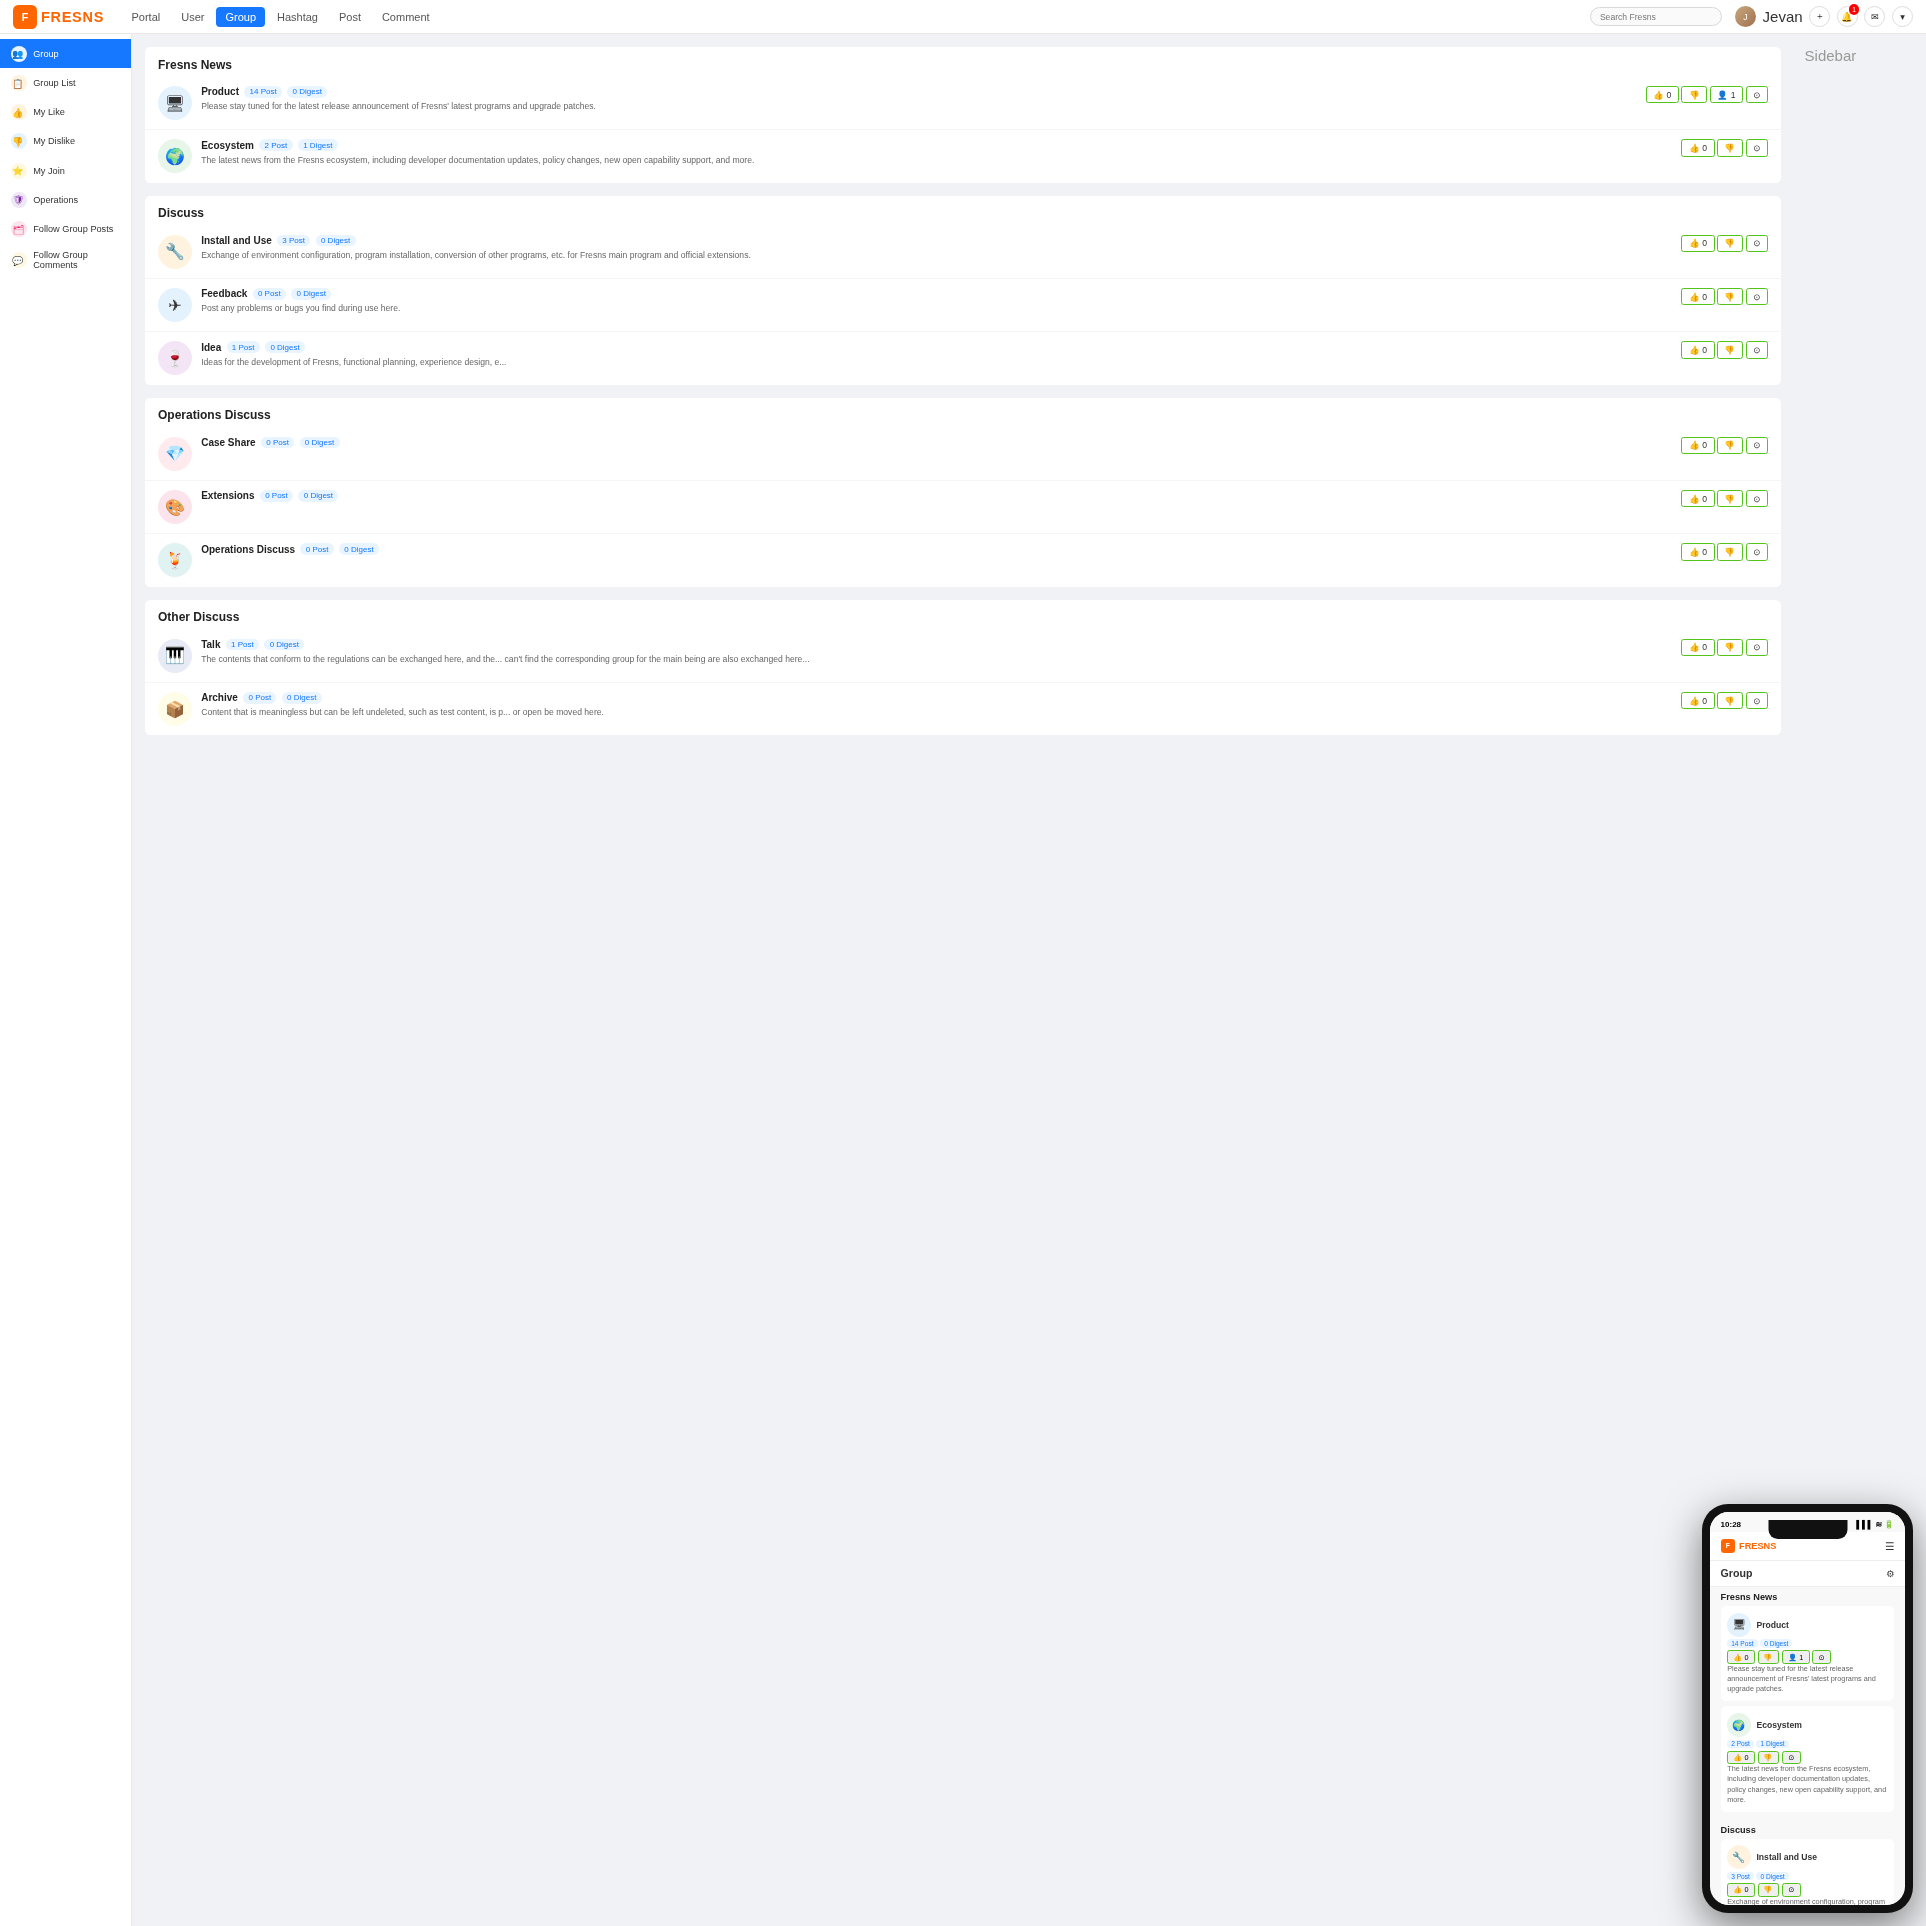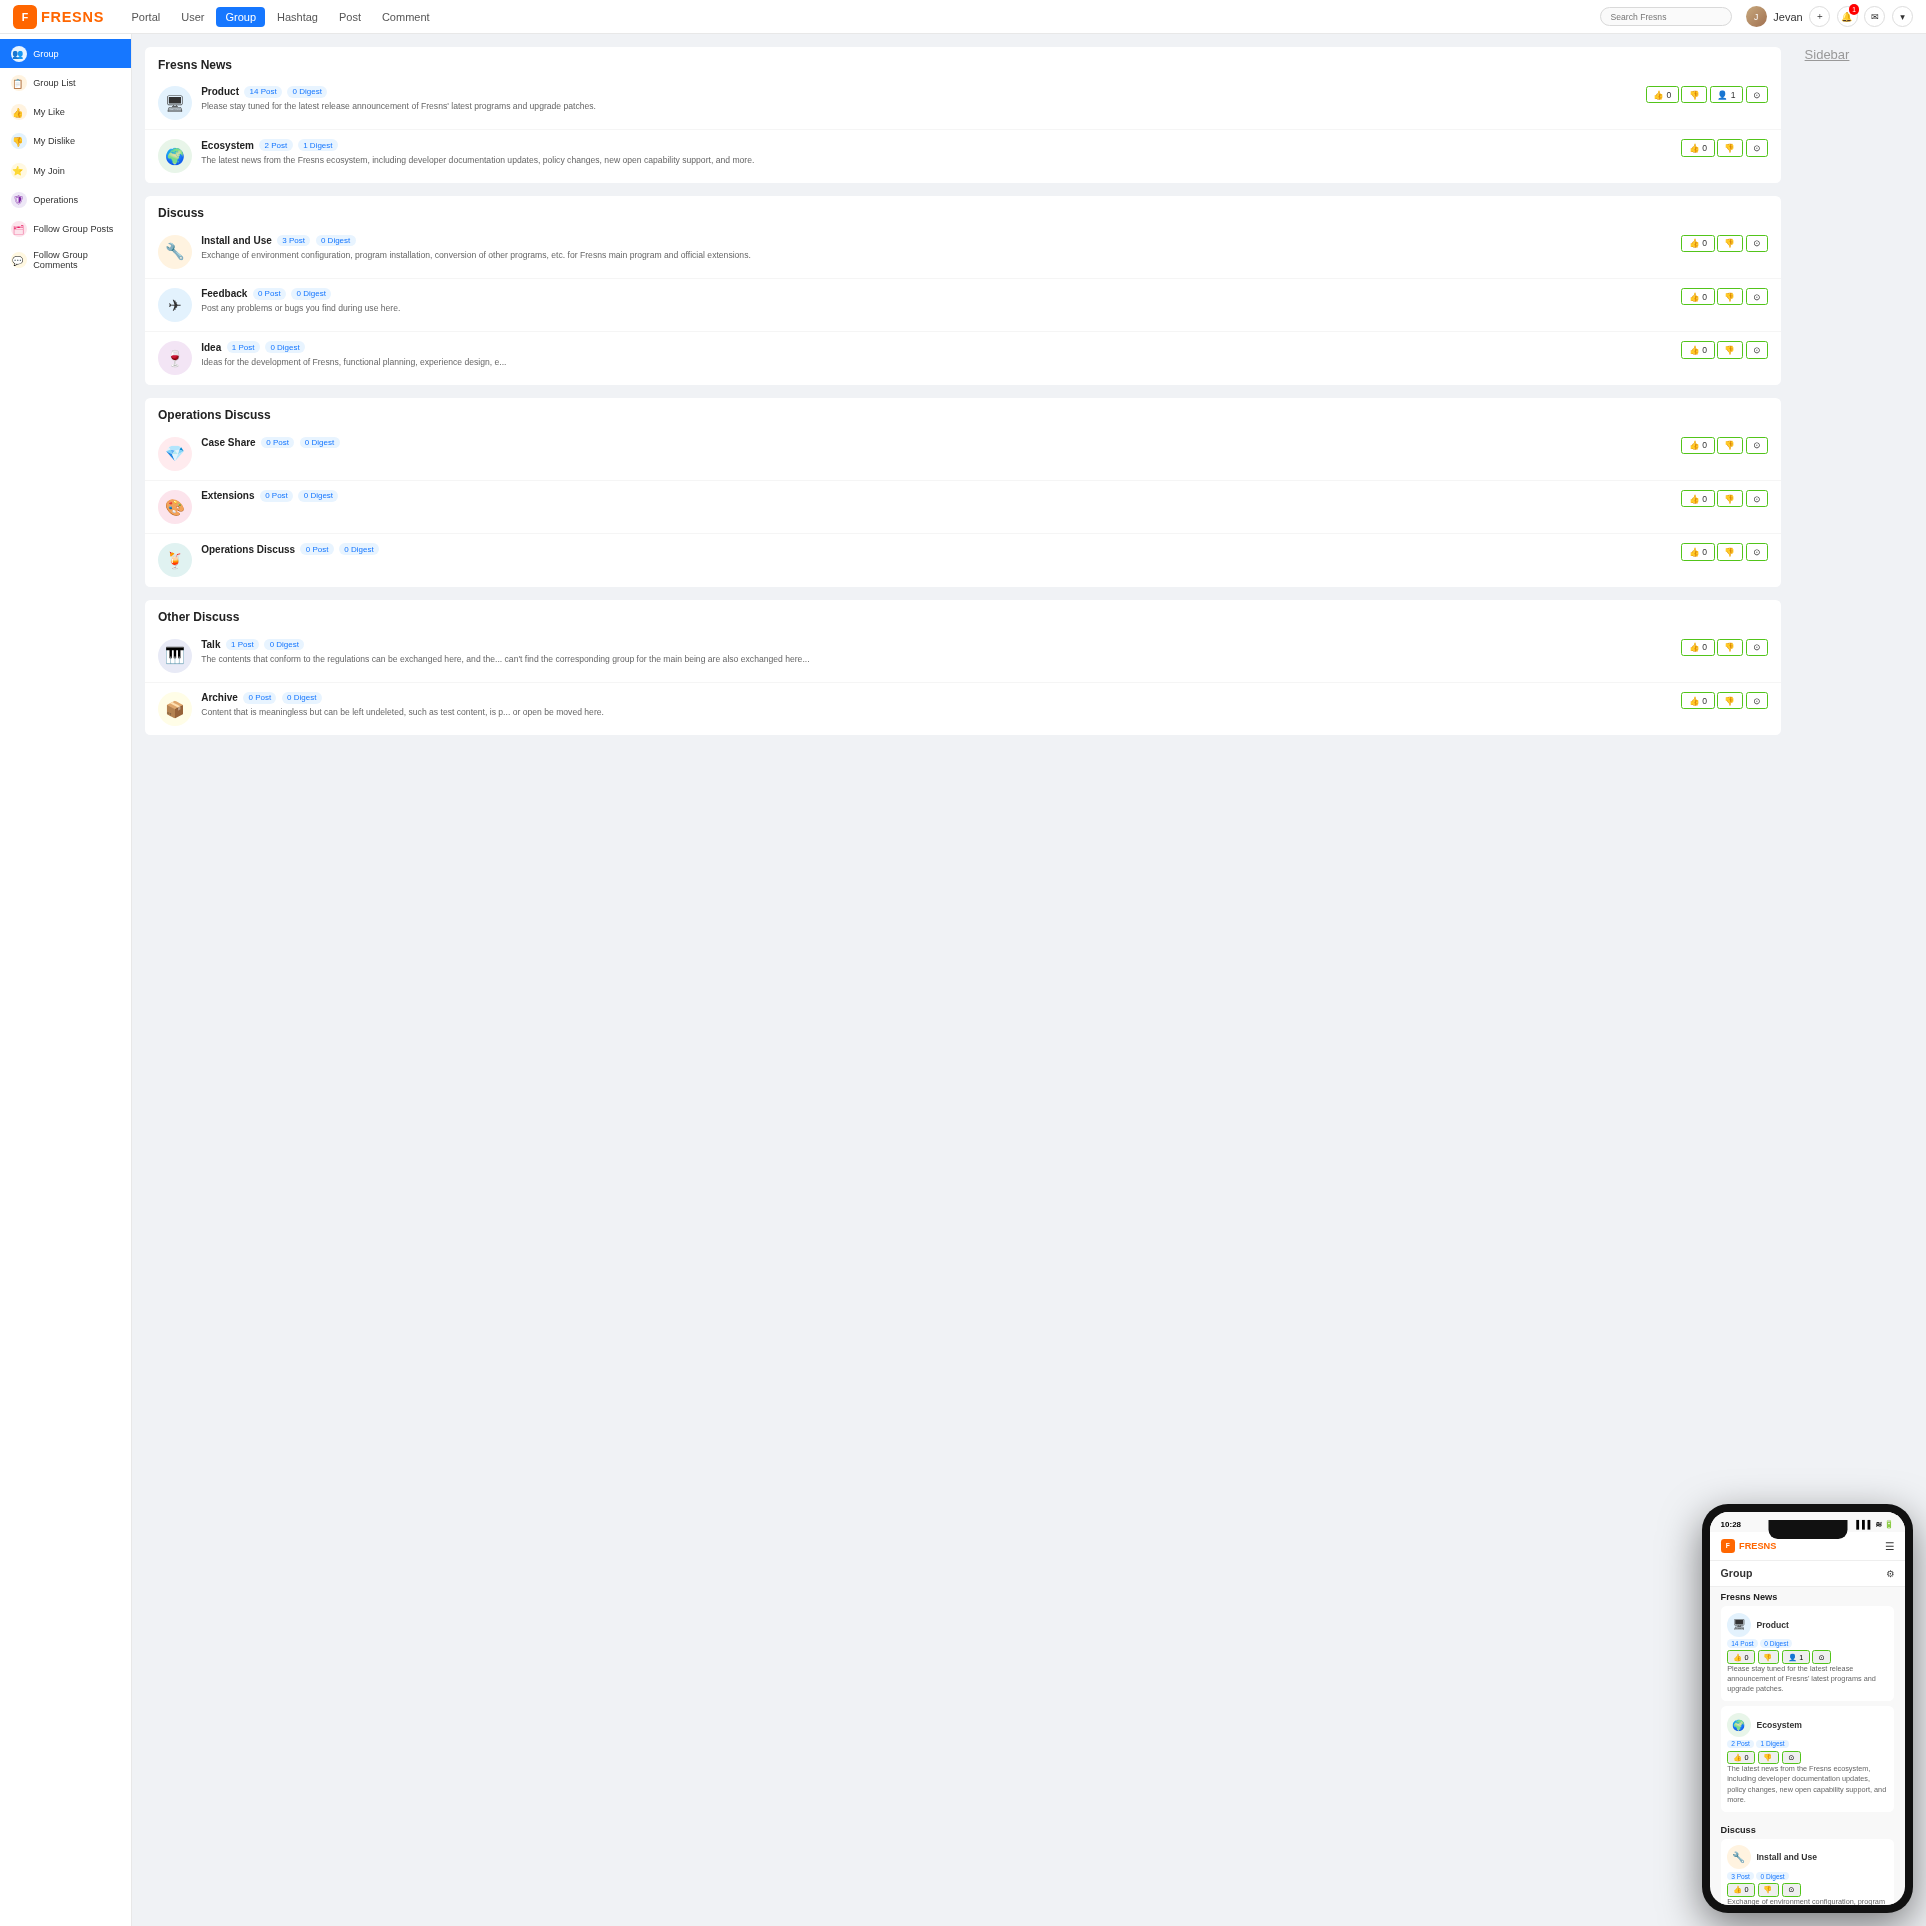--- a/index.html
+++ b/index.html
@@ -9,21 +9,21 @@
     .topnav { background: #fff; display: flex; align-items: center; padding: 0 13px; height: 34px; border-bottom: 0.7px solid #e8e8e8; gap: 5.3px; }
     .logo { display: flex; align-items: center; gap: 4px; margin-right: 13px; }
     .logo-icon { width: 24px; height: 24px; background: #ff6600; border-radius: 5.3px; display: flex; align-items: center; justify-content: center; color: white; font-weight: 900; font-size: 10.6px; }
     .logo-text { font-size: 14.5px; font-weight: 900; color: #ff6600; letter-spacing: 0.7px; }
     .nav-links { display: flex; gap: 2.6px; }
     .nav-link { padding: 4px 9.2px; border-radius: 4px; cursor: pointer; font-size: 11px; color: #555; text-decoration: none; }
     .nav-link.active { background: #1677ff; color: white; }
     .search-box { margin-left: auto; border: 0.7px solid #d9d9d9; border-radius: 13px; padding: 3.3px 9.2px; width: 132px; font-size: 8.6px; outline: none; color: #999; background: #fafafa; }
     .user-area { display: flex; align-items: center; gap: 6.6px; margin-left: 8px; }
     .avatar { width: 21px; height: 21px; border-radius: 50%; background: linear-gradient(135deg, #c8a97e, #a07050); display: flex; align-items: center; justify-content: center; color: white; font-size: 8.6px; }
-    .username { font-size: 11px; color: #333; }
+    .username { font-size: 15px; color: #333; }
     .nav-icon-btn { width: 21px; height: 21px; border-radius: 50%; border: 0.7px solid #ddd; background: white; cursor: pointer; display: flex; align-items: center; justify-content: center; font-size: 9.2px; position: relative; }
     .badge { position: absolute; top: -2.6px; right: -2.6px; background: red; color: white; border-radius: 50%; width: 10.6px; height: 10.6px; font-size: 6.6px; display: flex; align-items: center; justify-content: center; }
 
     
     .page-body { display: flex; min-height: calc(100vh - 34px); }
 
     
     .sidebar { width: 132px; background: #fff; border-right: 0.7px solid #e8e8e8; padding: 5.3px 0; flex-shrink: 0; }
     .sidebar-item { display: flex; align-items: center; gap: 6.6px; padding: 6.6px 10.6px; cursor: pointer; font-size: 9.2px; color: #333; }
     .sidebar-item.active { background: #1677ff; color: white; border-radius: 0; }
@@ -50,21 +50,21 @@
     .tag { padding: 1.3px 5.3px; border-radius: 6.6px; font-size: 8px; font-weight: 500; }
     .tag-post { background: #e8f4ff; color: #1677ff; }
     .tag-digest { background: #e8f4ff; color: #1677ff; }
     .group-desc { font-size: 8.6px; color: #666; line-height: 1.5; overflow: hidden; display: -webkit-box; -webkit-line-clamp: 2; -webkit-box-orient: vertical; }
     .group-actions { display: flex; gap: 2.6px; align-items: center; margin-left: auto; flex-shrink: 0; }
     .action-btn { border: 0.7px solid #52c41a; border-radius: 2.6px; padding: 2.6px 6.6px; cursor: pointer; background: white; display: flex; align-items: center; gap: 2.6px; font-size: 8.6px; color: #333; }
     .action-btn.like-btn { border-color: #52c41a; }
 
     
     .sidebar-right { width: 132px; padding: 13px 10.6px; font-size: 9.2px; color: #666; }
-    .sidebar-label { font-size: 13px; color: #999; text-decoration: underline; }
+    .sidebar-label { font-size: 15px; color: #999; }
 
     
     .mobile-preview { position: fixed; right: 13px; bottom: 13px; width: 211px; height: 409px; background: #111; border-radius: 26px; padding: 8px; box-shadow: 0 13px 40px rgba(0,0,0,0.5); z-index: 100; }
     .mobile-screen { background: #f8f8f8; border-radius: 18.5px; height: 100%; overflow: hidden; display: flex; flex-direction: column; }
     .mobile-notch { background: #111; height: 18.5px; border-radius: 0 0 9.2px 9.2px; margin: 0 auto; width: 79px; position: absolute; top: 8px; left: 50%; transform: translateX(-50%); z-index: 10; }
     .mobile-status { background: #f8f8f8; height: 20px; display: flex; align-items: center; justify-content: space-between; padding: 0 10.6px; font-size: 8px; font-weight: 600; color: #000; padding-top: 4px; }
     .mobile-topbar { background: white; display: flex; align-items: center; justify-content: space-between; padding: 6.6px 10.6px; border-bottom: 0.7px solid #eee; }
     .mobile-logo { display: flex; align-items: center; gap: 4px; }
     .mobile-logo-icon { width: 14.5px; height: 14.5px; background: #ff6600; border-radius: 3.3px; display: flex; align-items: center; justify-content: center; color: white; font-size: 6.6px; font-weight: 900; }
     .mobile-logo-text { font-size: 9.2px; font-weight: 900; color: #ff6600; }

